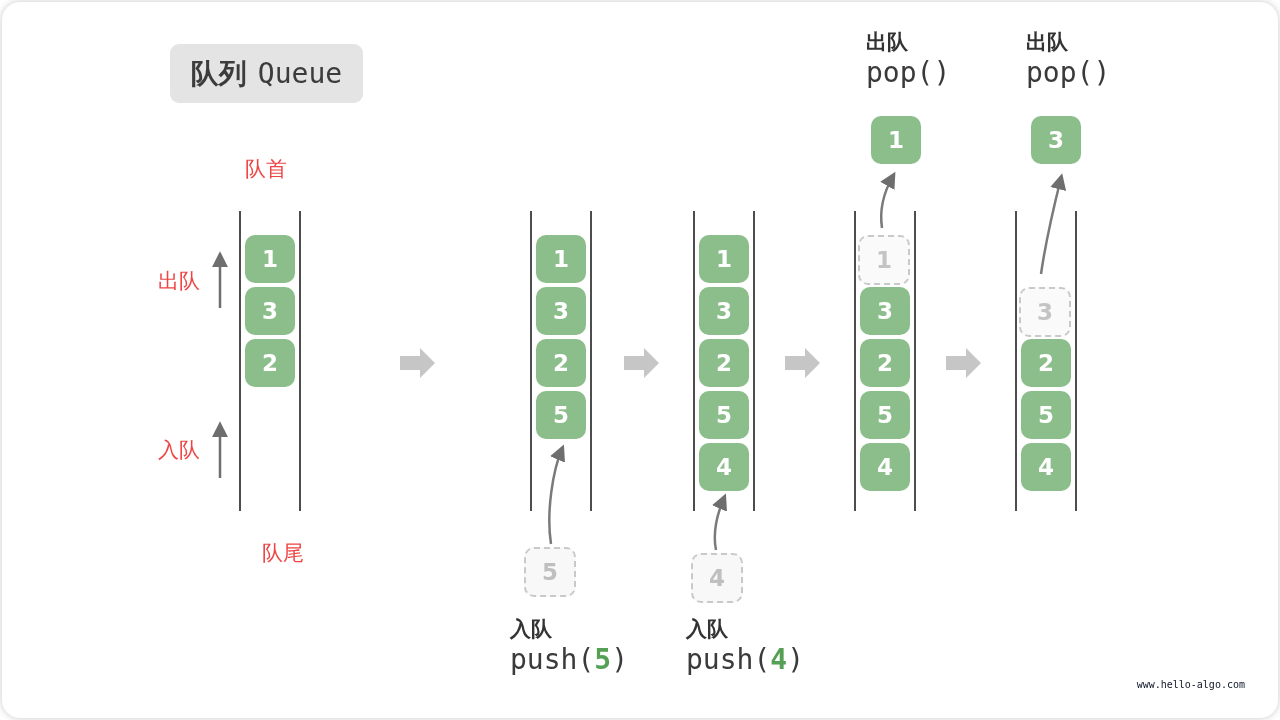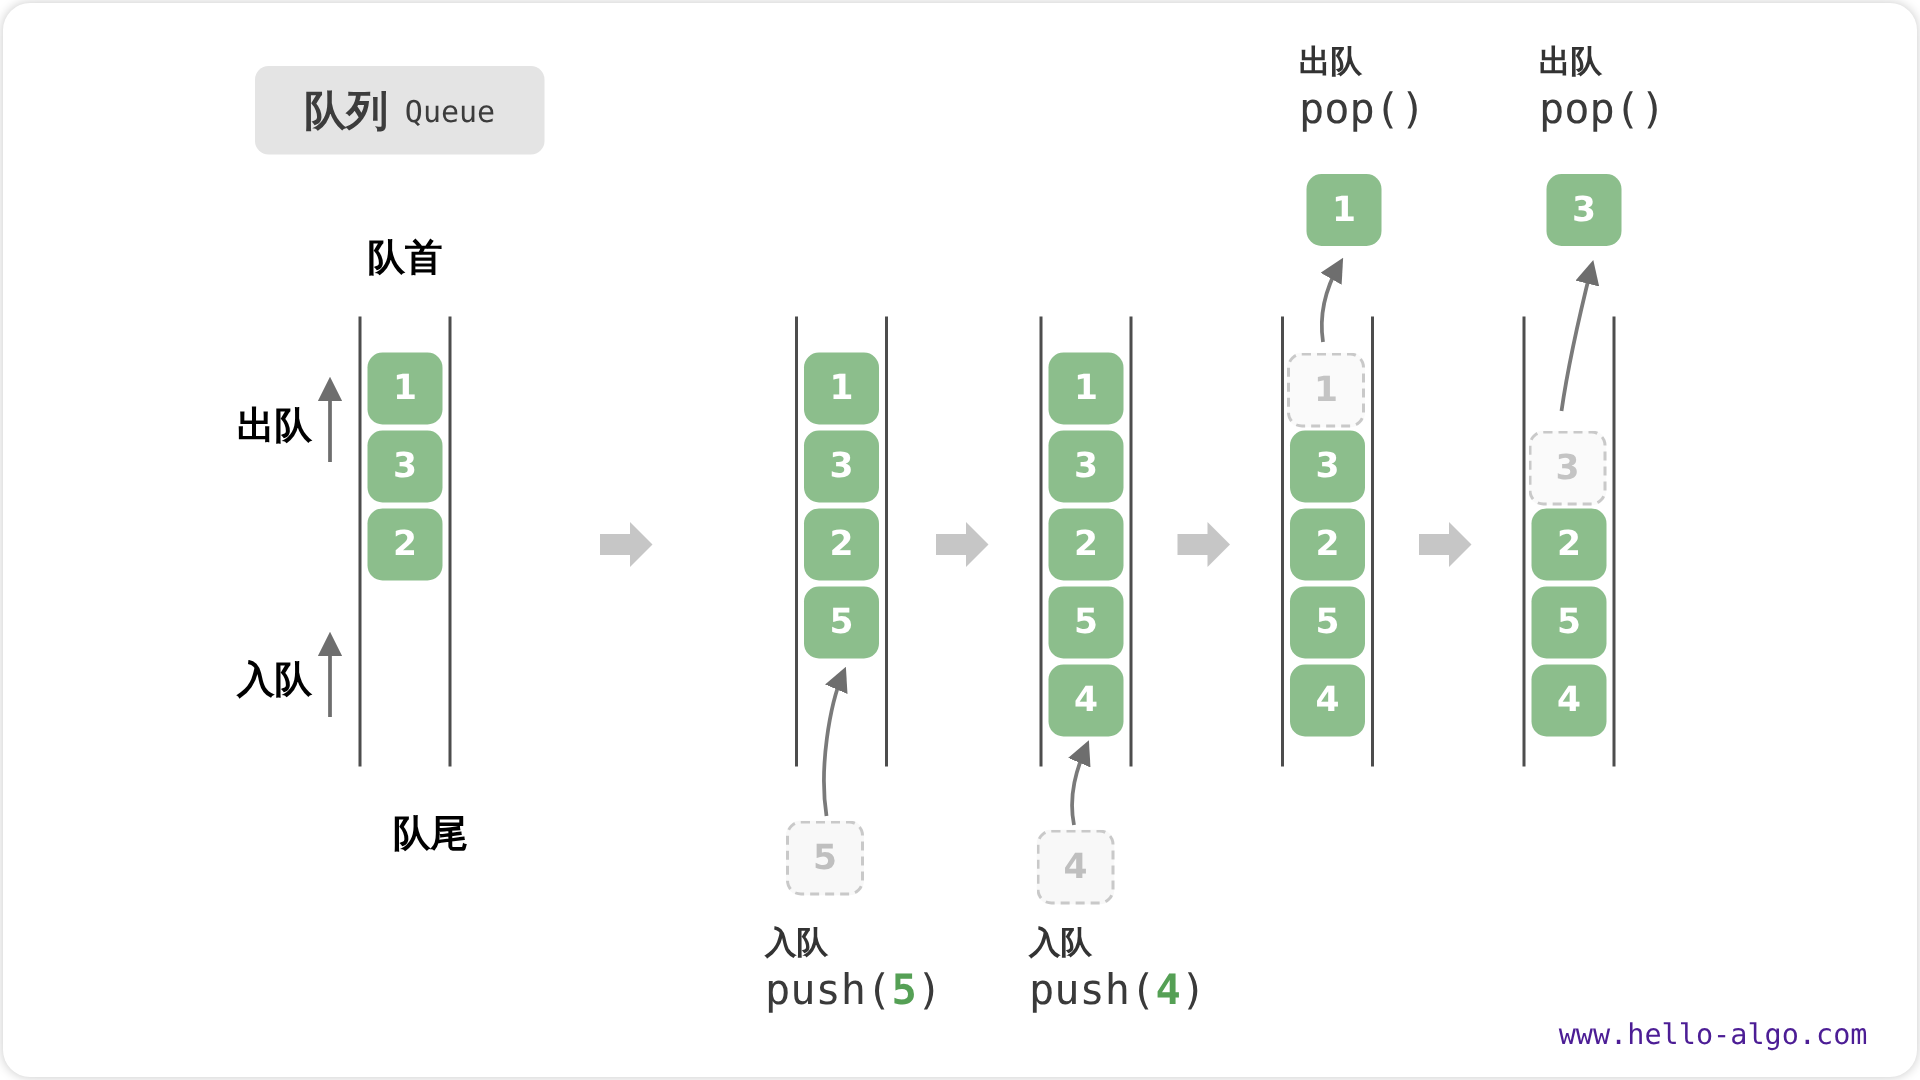--- a/index.html
+++ b/index.html
@@ -11,23 +11,23 @@
     overflow:hidden;
   }
   
   .title-badge{
     position:absolute;left:168px;top:42px;width:193px;height:59px;
     background:#e4e4e4;border-radius:9px;
     display:flex;align-items:center;justify-content:center;gap:11px;
     color:#3c3c3c;
   }
   .title-zh{font-size:28px;font-weight:700;}
-  .title-en{font-size:20px;font-family:"DejaVu Sans Mono",monospace;font-weight:500;}
+  .title-en{font-size:28px;font-family:"DejaVu Sans Mono",monospace;font-weight:500;}
 
-  .zh-label{position:absolute;font-size:25px;font-weight:700;color:#000000;white-space:nowrap;}
+  .zh-label{position:absolute;font-size:21px;font-weight:400;color:#ef4444;white-space:nowrap;}
 
   
   .column{position:absolute;top:209px;width:62px;height:300px;}
   .wall{position:absolute;top:0;width:2px;height:300px;background:#4d4d4d;}
   .wall.left{left:0;}
   .wall.right{right:0;}
 
   .qbox{
     position:absolute;left:6px;width:50px;height:48px;border-radius:10px;
     background:#8cbe8c;color:#ffffff;
@@ -55,21 +55,21 @@
   .op-label{position:absolute;color:#333333;}
   .op-zh{font-size:21px;font-weight:700;line-height:26px;}
   .op-call{
     font-size:28px;line-height:36px;color:#3a3a3a;
     font-family:"DejaVu Sans Mono",monospace;white-space:nowrap;
   }
   .op-arg{color:#55a055;font-weight:700;}
 
   .watermark{
     position:absolute;right:33px;top:677px;
-    font-size:19px;color:#4c1d95;
+    font-size:10px;color:#0f172a;
     font-family:"DejaVu Sans Mono",monospace;
   }
   .arrow-layer{position:absolute;left:0;top:0;pointer-events:none;}
 </style>
 </head>
 <body>
 
 <div class="page">
 
   <div class="title-badge">

